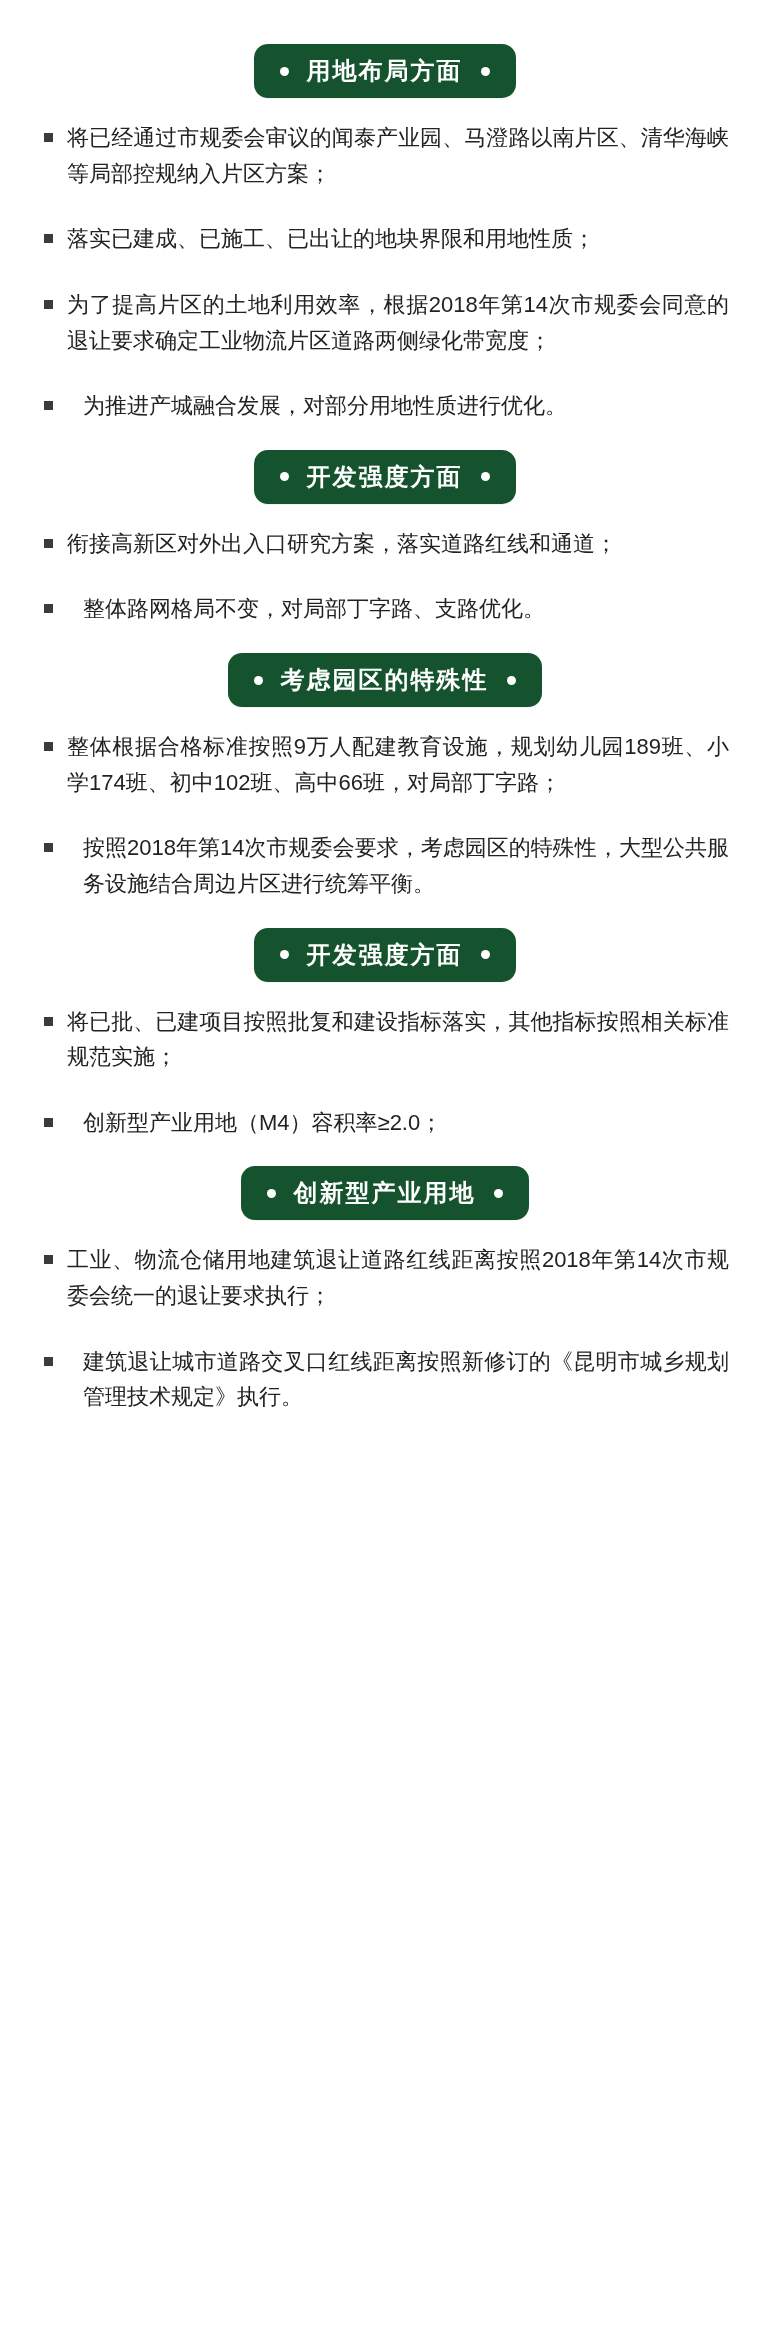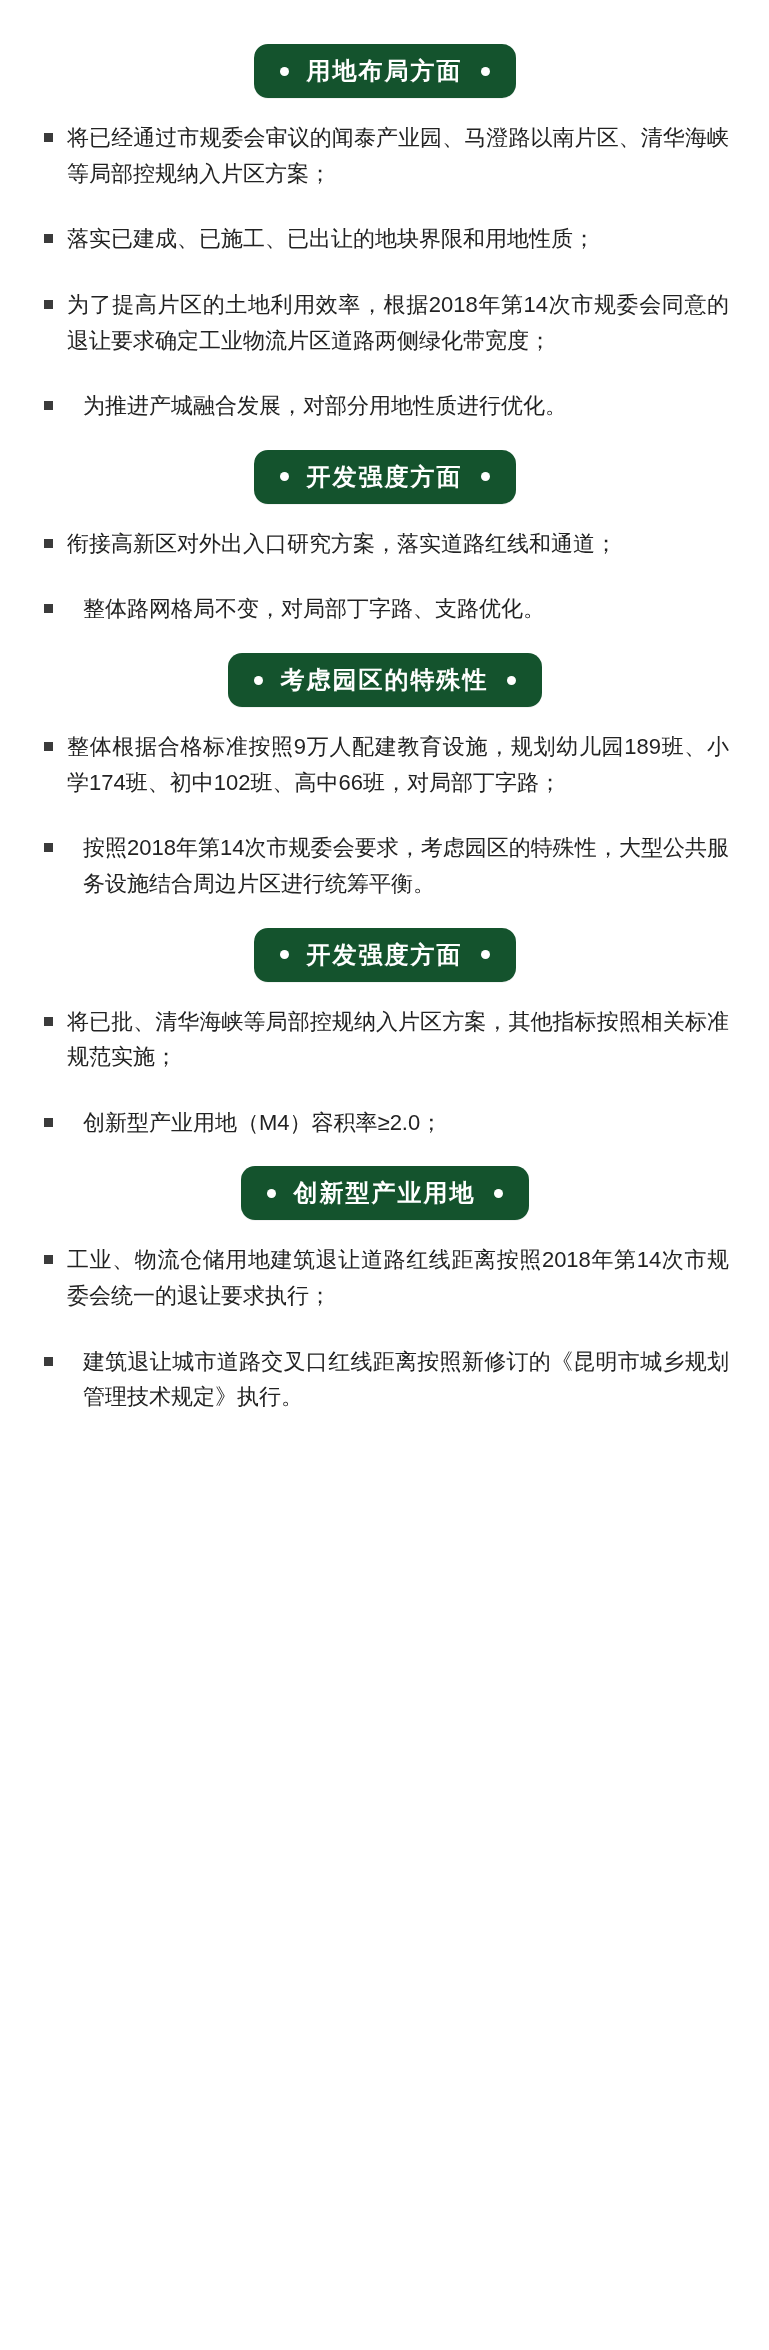--- a/index.html
+++ b/index.html
@@ -157,21 +157,21 @@
     <div class="heading-wrap">
       <div class="heading">
         <span class="dot left"></span>
         <span class="htext">开发强度方面</span>
         <span class="dot right"></span>
       </div>
     </div>
     <div class="items">
       <div class="item">
         <span class="bullet"></span>
-        <span class="item-text">将已批、清华海峡等局部控规纳入片区方案，其他指标按照相关标准规范实施；</span>
+        <span class="item-text">将已批、已建项目按照批复和建设指标落实，其他指标按照相关标准规范实施；</span>
       </div>
       <div class="item">
         <span class="bullet"></span>
         <span class="item-text">创新型产业用地（M4）容积率≥2.0；</span>
       </div>
     </div>
   </div>
 
   <div class="section">
     <div class="heading-wrap">

